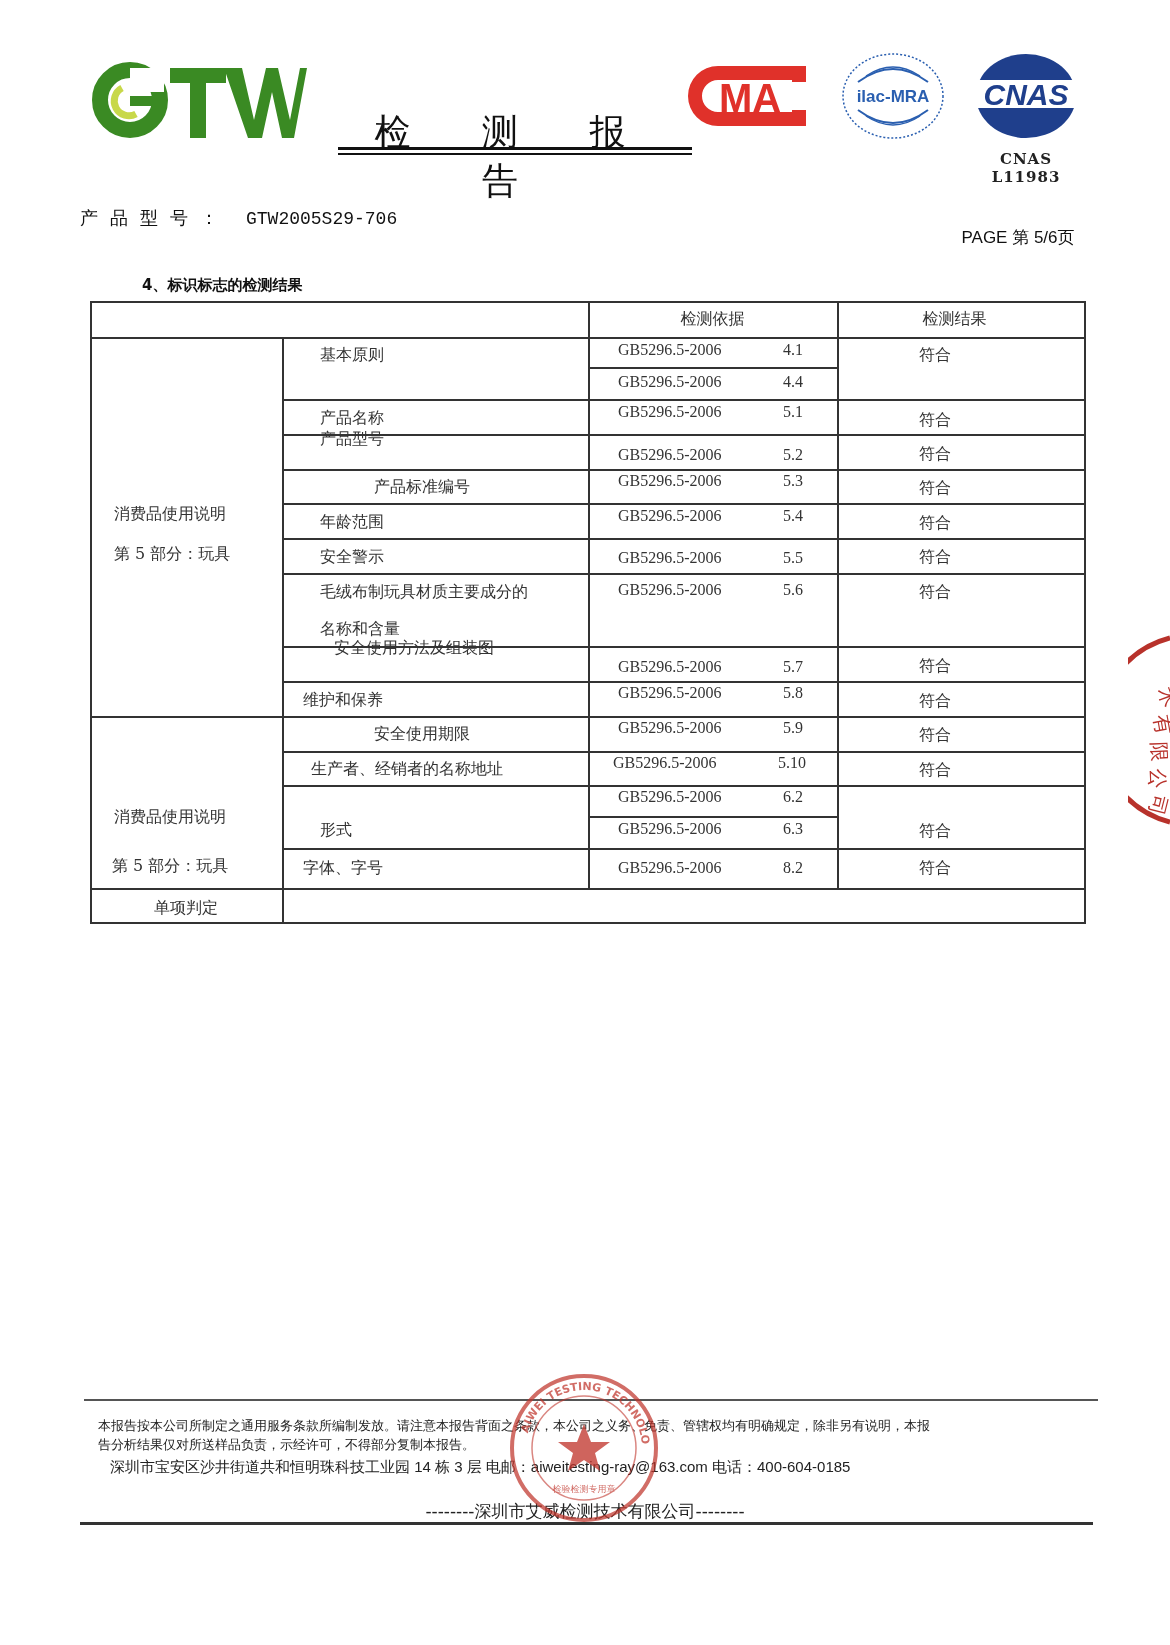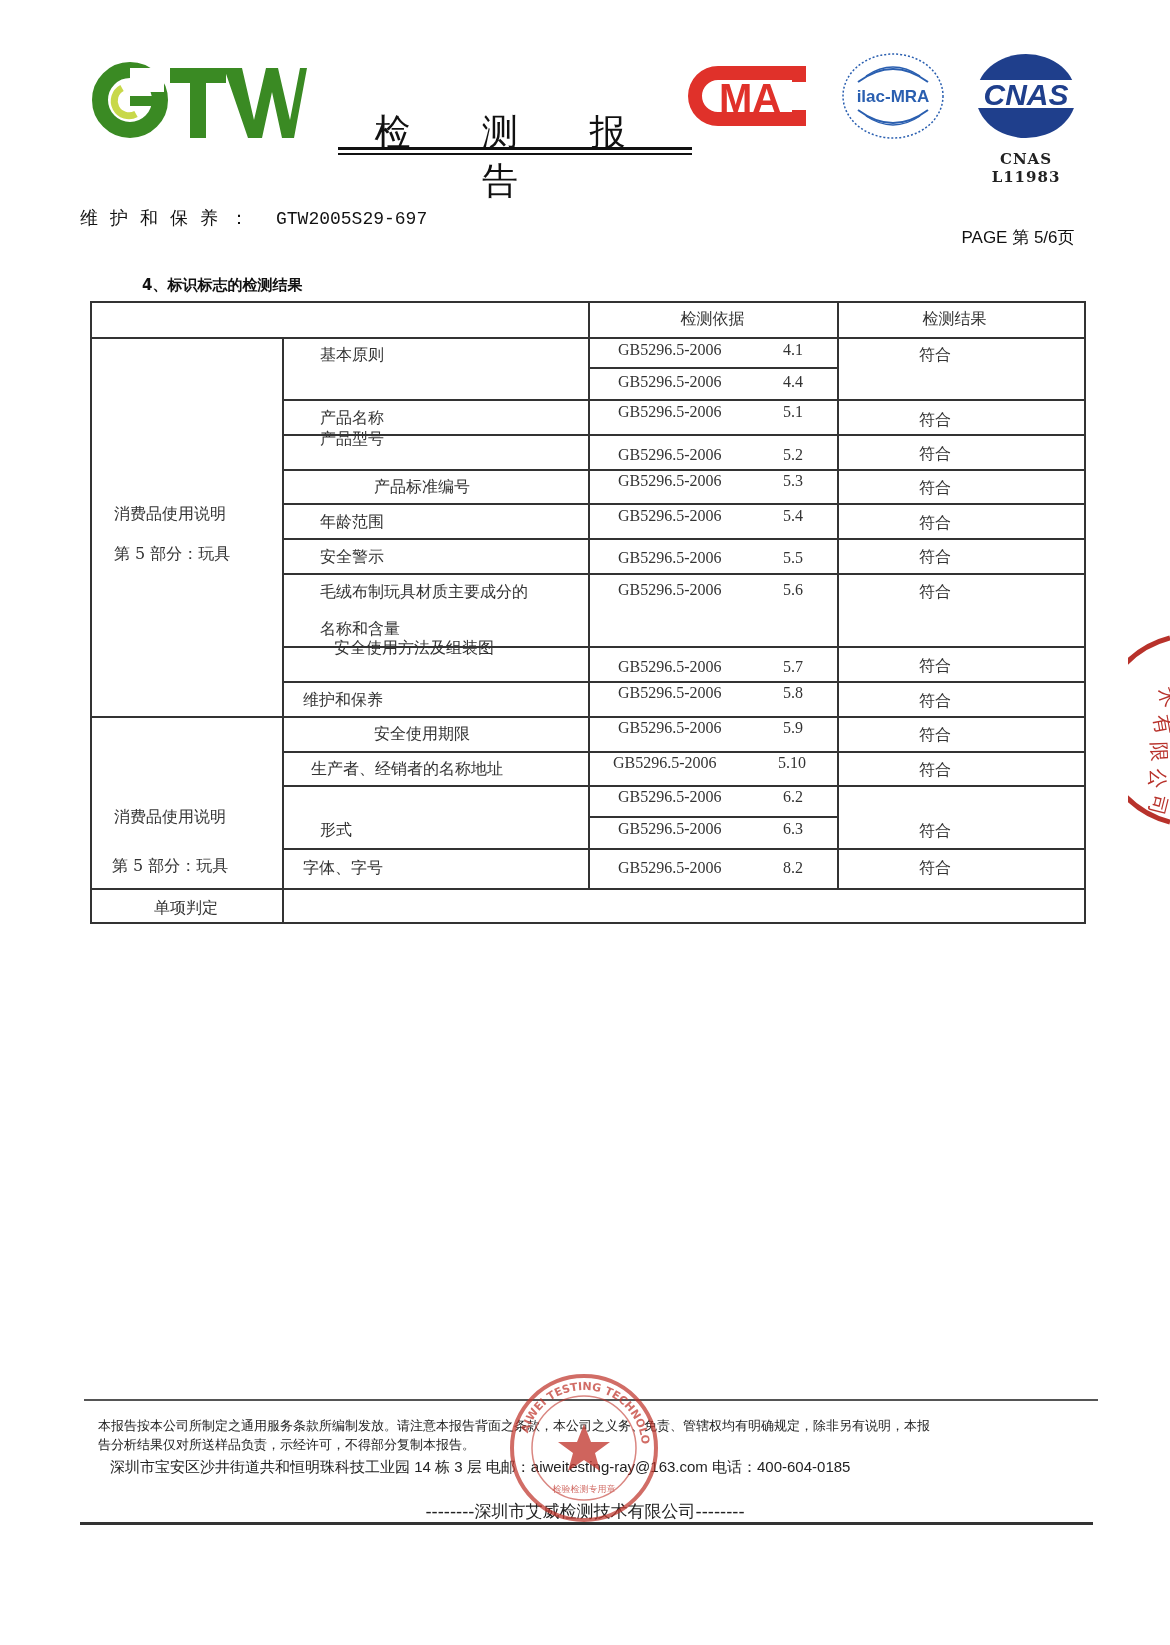--- a/index.html
+++ b/index.html
@@ -80,21 +80,21 @@
 <svg class="abs cnas-logo" viewBox="0 0 112 88">
   <ellipse cx="56" cy="44" rx="50" ry="42" fill="#1f3f8c"></ellipse>
   <rect x="0" y="28" width="112" height="28" fill="#fff"></rect>
   <text x="56" y="53" text-anchor="middle" font-family="Liberation Sans, sans-serif" font-weight="bold" font-style="italic" font-size="30" fill="#1f3f8c">CNAS</text>
 </svg>
 
 <div class="abs cnas-code">CNAS  L11983</div>
 <div class="abs page-no">PAGE  第 5/6页</div>
 
 <div class="abs report-no">
-  <span class="lbl">维护和保养：</span><span>GTW2005S29-697</span>
+  <span class="lbl">产品型号：</span><span>GTW2005S29-706</span>
 </div>
 
 <div class="abs section-title">4、标识标志的检测结果</div>
 
 <div class="abs tbl">
 
   <div class="hl" style="left:0;top:0;width:996px;"></div>
   <div class="hl" style="left:0;top:36px;width:996px;"></div>
   <div class="hl" style="left:498px;top:66px;width:249px;"></div>
   <div class="hl" style="left:192px;top:98px;width:804px;"></div>

